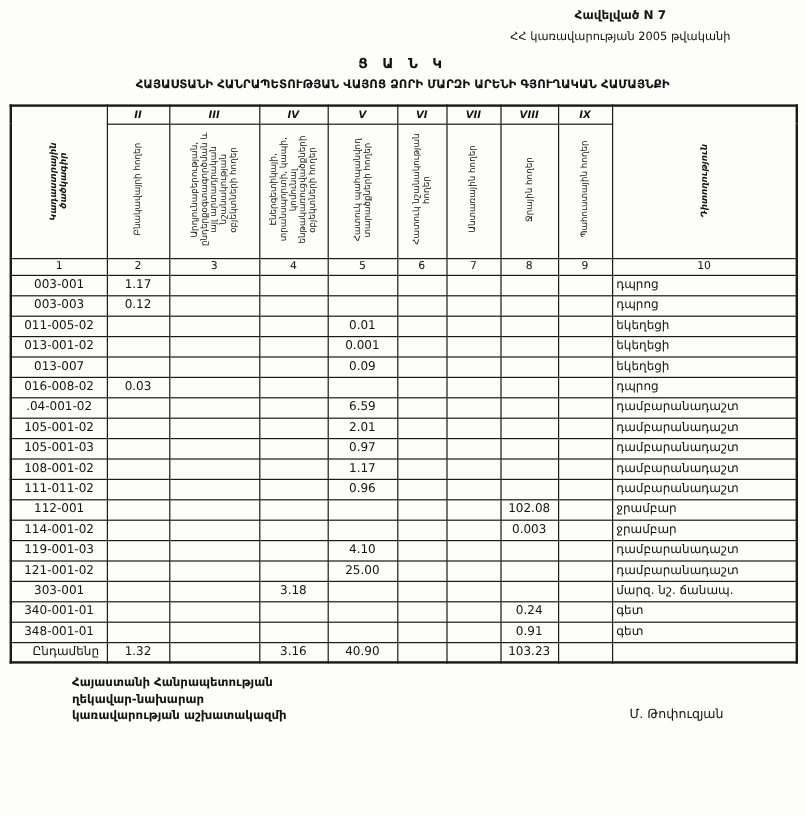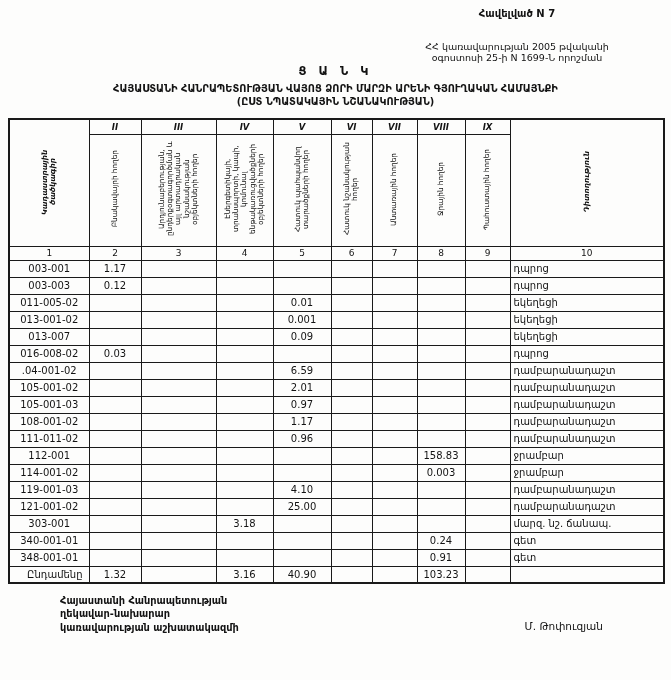--- a/index.html
+++ b/index.html
@@ -14,24 +14,24 @@
   .doc { padding: 6px 8px 0 8px; position: relative; height: 100%; }
 
   
   .appendix {
     width: 260px;
     margin: 2px 16px 0 auto;
     text-align: center;
     font-size: 9.5px;
     line-height: 1.25;
   }
-  .appendix .a-line1 { font-weight: bold; font-size: 10px; margin-bottom: 20px; }
+  .appendix .a-line1 { font-weight: bold; font-size: 10px; margin-bottom: 4px; }
 
   
-  .title-block { text-align: center; }
+  .title-block { text-align: center; margin-top: 10px; }
   .title-main { font-weight: bold; font-size: 11.5px; letter-spacing: 4px; margin-bottom: 5px; }
   .title-line { font-weight: bold; font-size: 9.8px; line-height: 1.32; }
 
   
   table.land {
     border-collapse: collapse;
     table-layout: fixed;
     width: 655px;
     margin-top: 9px;
     border: 2px solid #1a1a1a;
@@ -72,27 +72,25 @@
   .signature { margin-left: auto; font-size: 10.5px; padding-bottom: 2px; }
 </style>
 </head>
 <body>
 
 <div class="doc">
 
   <div class="appendix">
     <div class="a-line1">Հավելված N 7</div>
     <div class="a-line2">ՀՀ կառավարության 2005 թվականի</div>
-    <div class="a-line3">օգոստոսի 25-ի N 1699-Ն որոշման</div>
   </div>
 
   <div class="title-block">
     <div class="title-main">Ց Ա Ն Կ</div>
     <div class="title-line">ՀԱՅԱՍՏԱՆԻ ՀԱՆՐԱՊԵՏՈՒԹՅԱՆ ՎԱՅՈՑ ՁՈՐԻ ՄԱՐԶԻ ԱՐԵՆԻ ԳՅՈՒՂԱԿԱՆ ՀԱՄԱՅՆՔԻ</div>
-    <div class="title-line">(ԸՍՏ ՆՊԱՏԱԿԱՅԻՆ ՆՇԱՆԱԿՈՒԹՅԱՆ)</div>
   </div>
 
   <table class="land">
     <colgroup>
       <col style="width:80px">
         <col style="width:52px">
         <col style="width:75px">
         <col style="width:57px">
       <col style="width:58px">
         <col style="width:41px">
@@ -291,21 +289,21 @@
           <td class="remark">դամբարանադաշտ</td>
         </tr>
         <tr>
           <td class="code">112-001</td>
           <td class="val"></td>
           <td class="val"></td>
           <td class="val"></td>
           <td class="val"></td>
           <td class="val"></td>
           <td class="val"></td>
-          <td class="val">158.83</td>
+          <td class="val">102.08</td>
           <td class="val"></td>
           <td class="remark">ջրամբար</td>
         </tr>
         <tr>
           <td class="code">114-001-02</td>
           <td class="val"></td>
           <td class="val"></td>
           <td class="val"></td>
           <td class="val"></td>
           <td class="val"></td>

